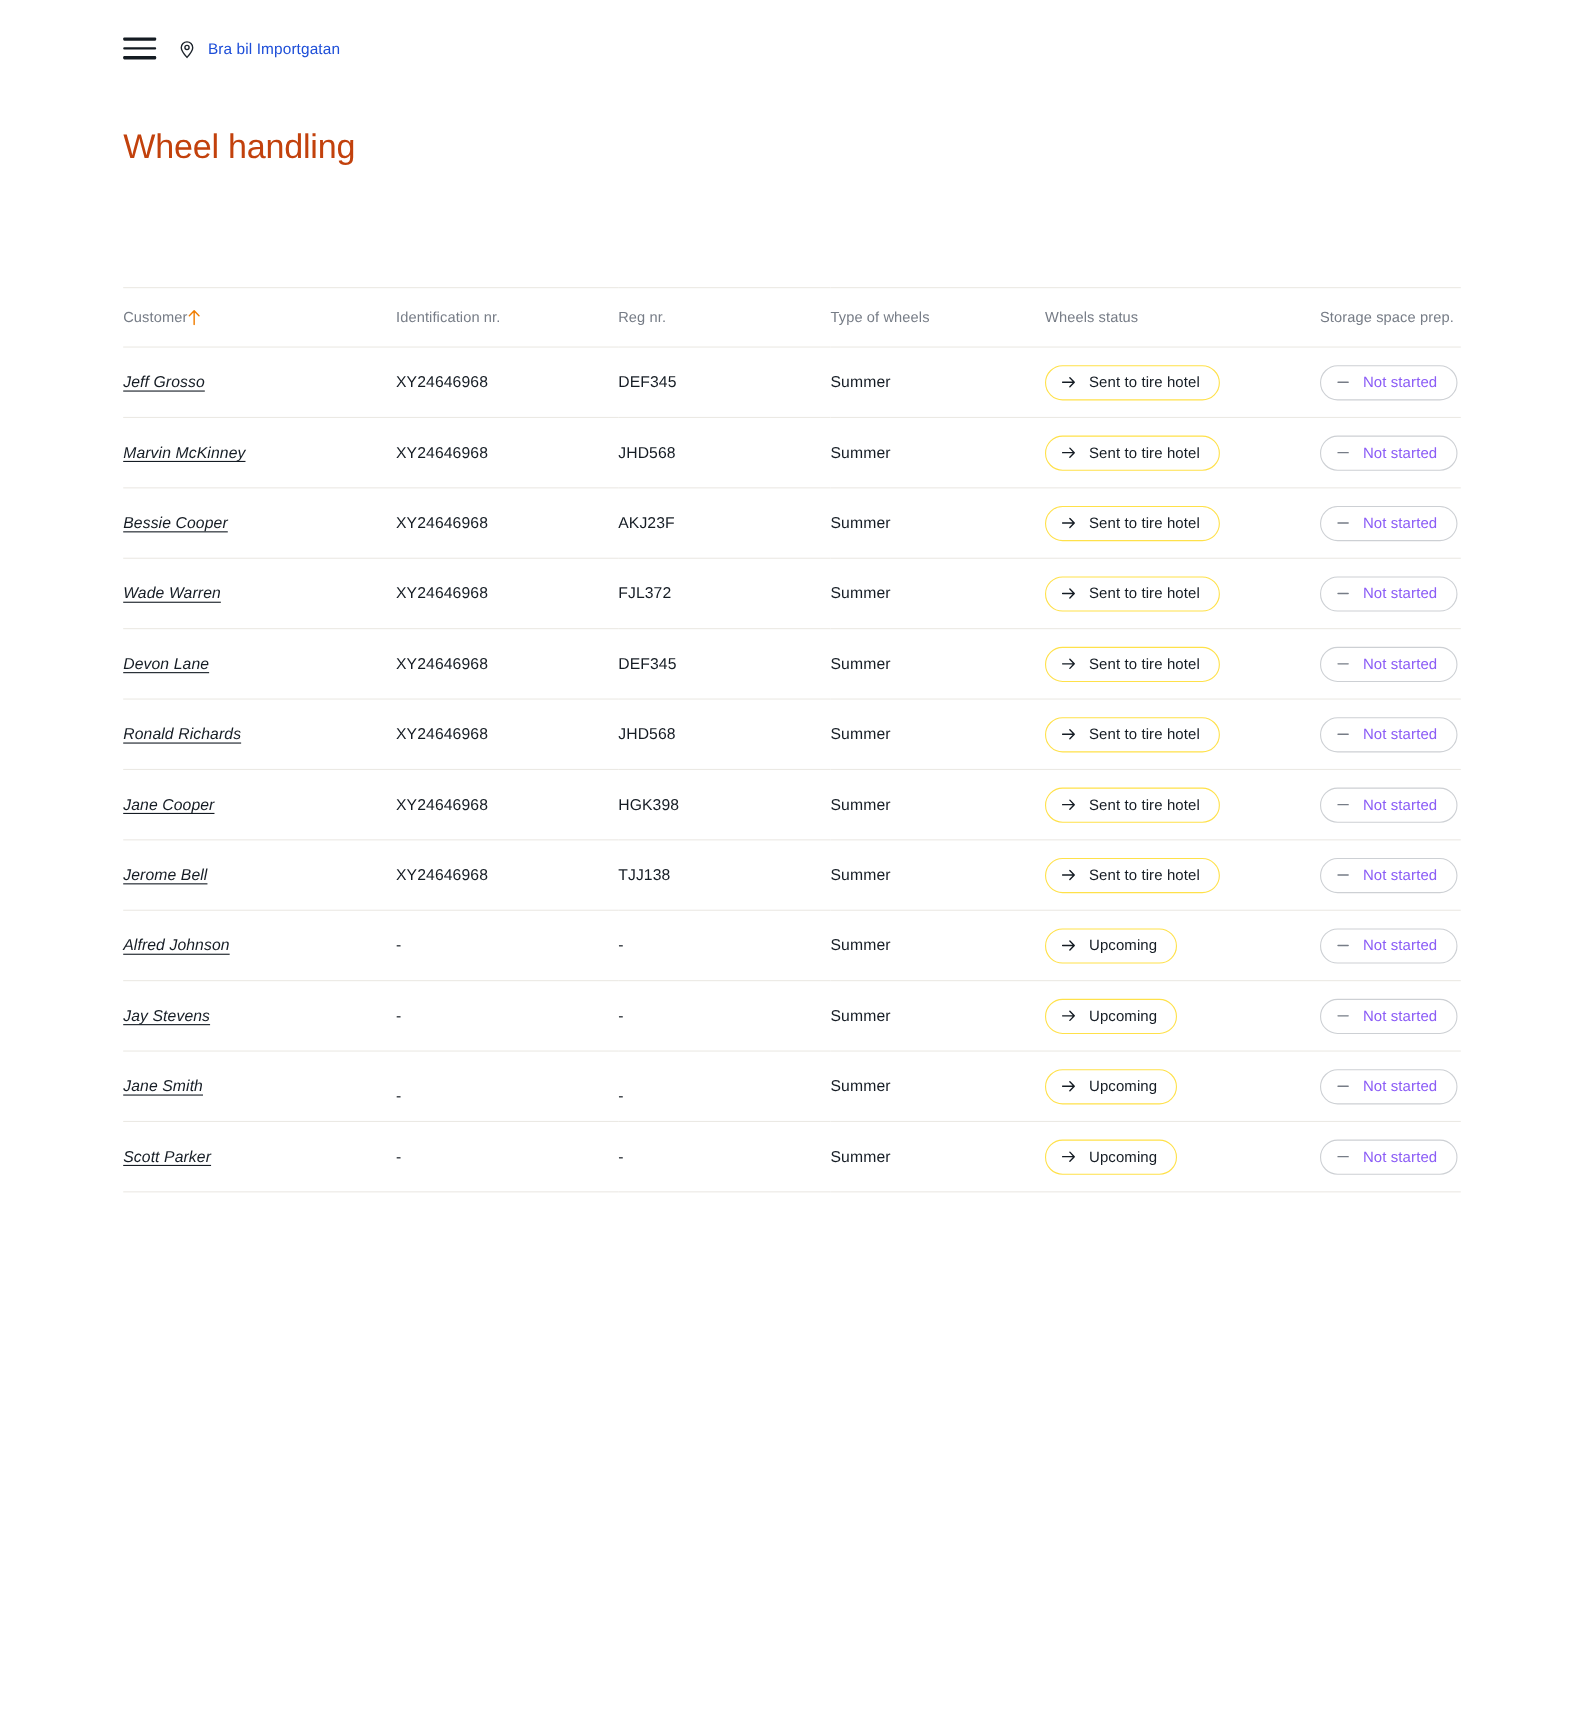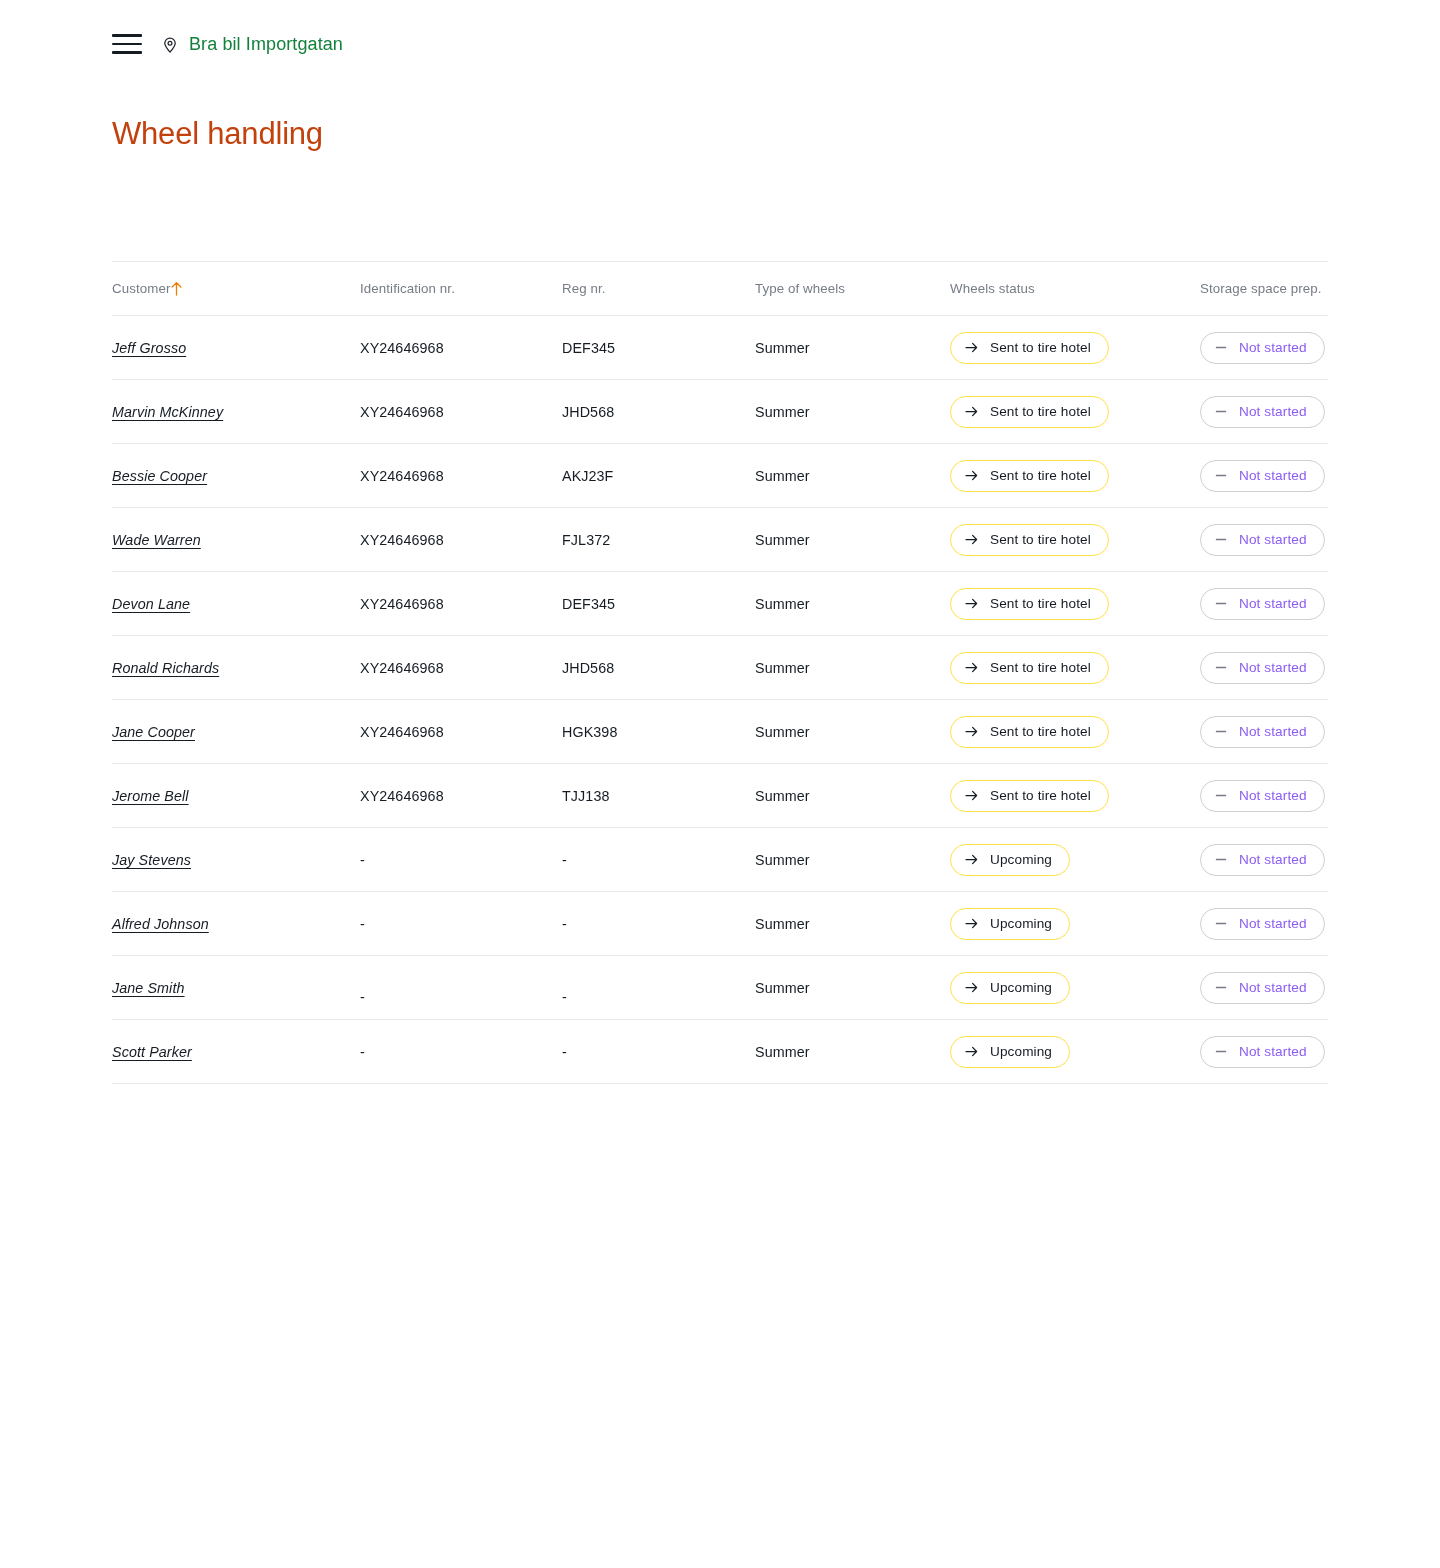--- a/index.html
+++ b/index.html
@@ -30,22 +30,22 @@
     cursor: pointer;
   }
   .hamburger span {
     display: block; width: 30px; height: 2.5px; background: #141b22; border-radius: 1px;
   }
   .location {
     display: flex; align-items: center; gap: 9px;
   }
   .location .pin { width: 20px; height: 20px; display: block; }
   .location-label {
-    font-size: 18px;
-    color: #15803d;
+    font-size: 14px;
+    color: #1d4ed8;
     letter-spacing: 0.1px;
   }
 
   
   .page-title {
     position: absolute;
     left: 112px;
     top: 116px;
     font-size: 31px;
     font-weight: 400;
@@ -365,39 +365,39 @@
                 <span>Sent to tire hotel</span>
               </span></td>
             <td><span class="pill pill-gray">
                 <svg class="ico" viewBox="0 0 12 12" fill="none">
                   <path d="M1.4 6h9.2" stroke="#767c86" stroke-width="1.3" stroke-linecap="round"></path>
                 </svg>
                 <span>Not started</span>
               </span></td>
           </tr>
           <tr>
+            <td><span class="cust-link">Alfred Johnson</span></td>
+            <td class="dash-cell"><span class="">-</span></td>
+            <td class="dash-cell"><span class="">-</span></td>
+            <td><span>Summer</span></td>
+            <td><span class="pill pill-yellow">
+                <svg class="ico" viewBox="0 0 13 13" fill="none">
+                  <path d="M1 6.5h10.4M7.6 2.4l4 4.1-4 4.1" stroke="#151c24" stroke-width="1.25" stroke-linecap="round" stroke-linejoin="round"></path>
+                </svg>
+                <span>Upcoming</span>
+              </span></td>
+            <td><span class="pill pill-gray">
+                <svg class="ico" viewBox="0 0 12 12" fill="none">
+                  <path d="M1.4 6h9.2" stroke="#767c86" stroke-width="1.3" stroke-linecap="round"></path>
+                </svg>
+                <span>Not started</span>
+              </span></td>
+          </tr>
+          <tr>
             <td><span class="cust-link">Jay Stevens</span></td>
-            <td class="dash-cell"><span class="">-</span></td>
-            <td class="dash-cell"><span class="">-</span></td>
-            <td><span>Summer</span></td>
-            <td><span class="pill pill-yellow">
-                <svg class="ico" viewBox="0 0 13 13" fill="none">
-                  <path d="M1 6.5h10.4M7.6 2.4l4 4.1-4 4.1" stroke="#151c24" stroke-width="1.25" stroke-linecap="round" stroke-linejoin="round"></path>
-                </svg>
-                <span>Upcoming</span>
-              </span></td>
-            <td><span class="pill pill-gray">
-                <svg class="ico" viewBox="0 0 12 12" fill="none">
-                  <path d="M1.4 6h9.2" stroke="#767c86" stroke-width="1.3" stroke-linecap="round"></path>
-                </svg>
-                <span>Not started</span>
-              </span></td>
-          </tr>
-          <tr>
-            <td><span class="cust-link">Alfred Johnson</span></td>
             <td class="dash-cell"><span class="">-</span></td>
             <td class="dash-cell"><span class="">-</span></td>
             <td><span>Summer</span></td>
             <td><span class="pill pill-yellow">
                 <svg class="ico" viewBox="0 0 13 13" fill="none">
                   <path d="M1 6.5h10.4M7.6 2.4l4 4.1-4 4.1" stroke="#151c24" stroke-width="1.25" stroke-linecap="round" stroke-linejoin="round"></path>
                 </svg>
                 <span>Upcoming</span>
               </span></td>
             <td><span class="pill pill-gray">

